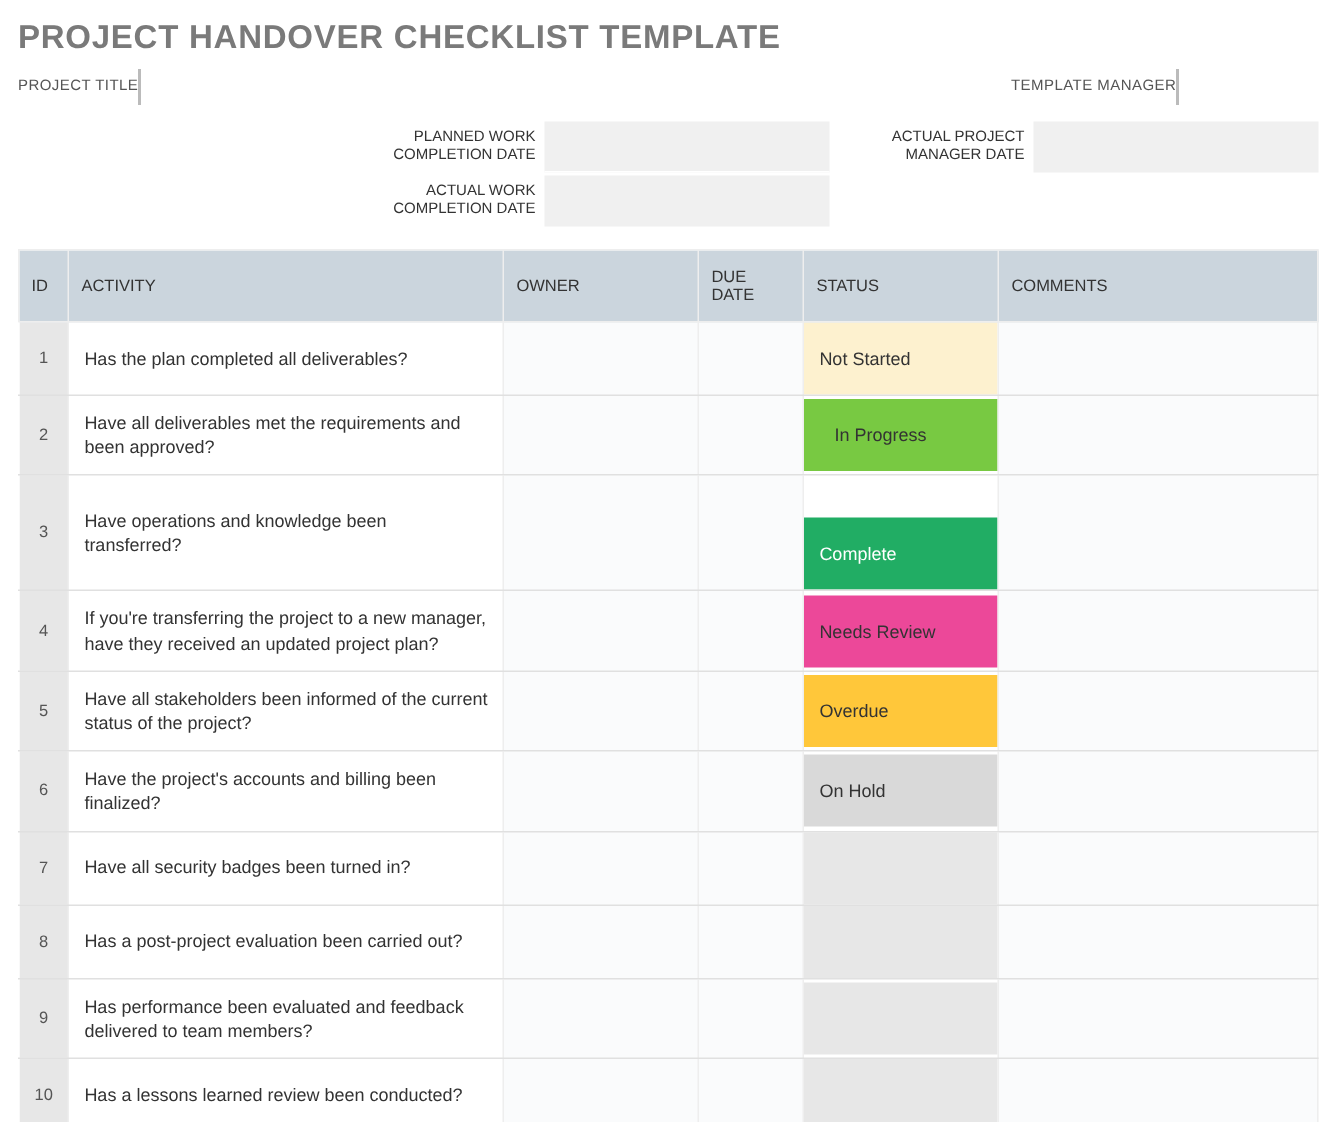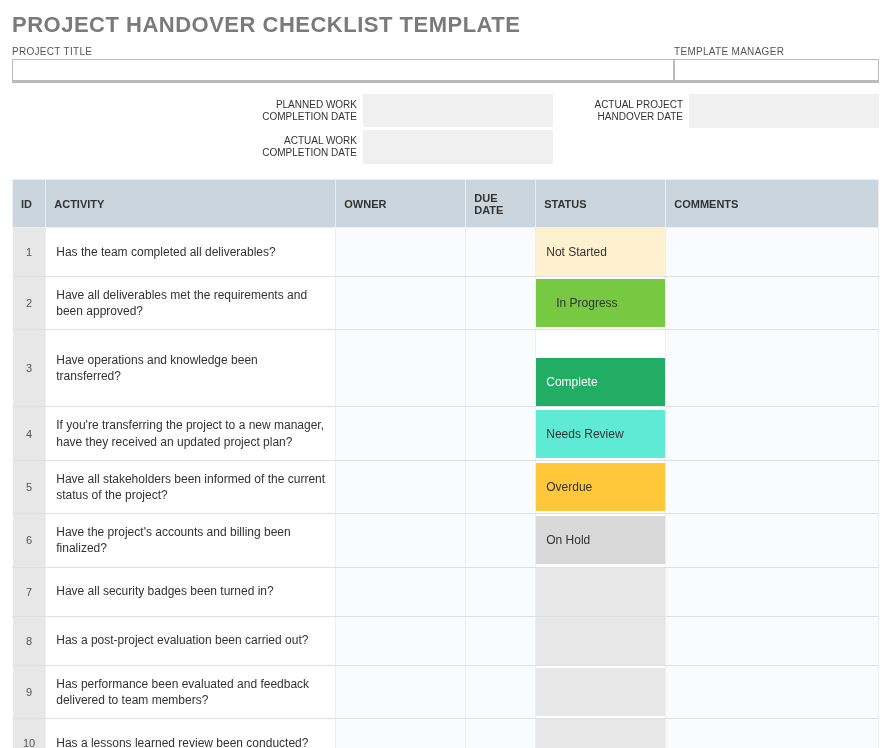--- a/index.html
+++ b/index.html
@@ -16,21 +16,22 @@
     color: #7a7a7a;
     letter-spacing: 0.5px;
     margin-bottom: 8px;
   }
   .top-fields {
     display: flex;
     gap: 0;
   }
   .field-block {
     display: flex;
-    flex-direction: column;
+    flex-direction: row;
+    align-items: center;
   }
   .field-block.title-field { flex: 1; }
   .field-block.manager-field { width: 205px; }
   .field-label {
     font-size: 10px;
     color: #555;
     letter-spacing: 0.3px;
     margin-bottom: 2px;
   }
   .field-input {
@@ -77,21 +78,21 @@
   }
   table.checklist th, table.checklist td {
     border: 1px solid #fff;
     border-bottom: 1px solid #e0e0e0;
     border-right: 1px solid #eee;
   }
   table.checklist th {
     background: #cbd5dd;
     color: #333;
     font-size: 11px;
-    font-weight: bold;
+    font-weight: normal;
     text-align: left;
     padding: 10px 8px;
     border: 1px solid #eee;
   }
   th.center, td.center { text-align: center; }
   td { padding: 10px 10px; vertical-align: middle; font-size: 12px; }
   td.id-cell {
     background: #e7e7e7;
     text-align: center;
     width: 32px;
@@ -112,21 +113,21 @@
     display: flex;
     align-items: center;
     padding: 0 10px;
     font-size: 12px;
     color: #333;
   }
   .status-empty { background: #e7e7e7; }
   .status-not-started { background: #fdf1cf; }
   .status-in-progress { background: #78c942; padding-left: 20px; }
   .status-complete { background: #21ad64; color: #fff; margin-top: 28px; }
-  .status-needs-review { background: #5eead4; }
+  .status-needs-review { background: #ec4899; }
   .status-overdue { background: #ffc73a; }
   .status-on-hold { background: #d9d9d9; }
 </style>
 </head>
 <body>
 
 <div class="title">PROJECT HANDOVER CHECKLIST TEMPLATE</div>
 
 <div class="top-fields">
   <div class="field-block title-field">
@@ -145,41 +146,41 @@
       <div class="date-label">PLANNED WORK COMPLETION DATE</div>
       <div class="date-box"></div>
     </div>
     <div class="date-field">
       <div class="date-label">ACTUAL WORK COMPLETION DATE</div>
       <div class="date-box"></div>
     </div>
   </div>
   <div class="dates-group">
     <div class="date-field">
-      <div class="date-label">ACTUAL PROJECT HANDOVER DATE</div>
+      <div class="date-label">ACTUAL PROJECT MANAGER DATE</div>
       <div class="date-box"></div>
     </div>
   </div>
 </div>
 
 <table class="checklist">
   <thead>
     <tr>
       <th class="center" style="width:32px">ID</th>
       <th style="width:290px">ACTIVITY</th>
       <th style="width:130px">OWNER</th>
       <th class="center" style="width:70px">DUE DATE</th>
       <th class="center" style="width:130px">STATUS</th>
       <th>COMMENTS</th>
     </tr>
   </thead>
   <tbody id="checklist-body">
       <tr>
         <td class="id-cell">1</td>
-        <td class="activity-cell">Has the team completed all deliverables?</td>
+        <td class="activity-cell">Has the plan completed all deliverables?</td>
         <td class="owner-cell"></td>
         <td class="due-cell"></td>
         <td class="status-cell">
           <div class="status-pill status-not-started">Not Started</div>
         </td>
         <td class="comments-cell"></td>
       </tr>
       <tr>
         <td class="id-cell">2</td>
         <td class="activity-cell">Have all deliverables met the requirements and been approved?</td>

